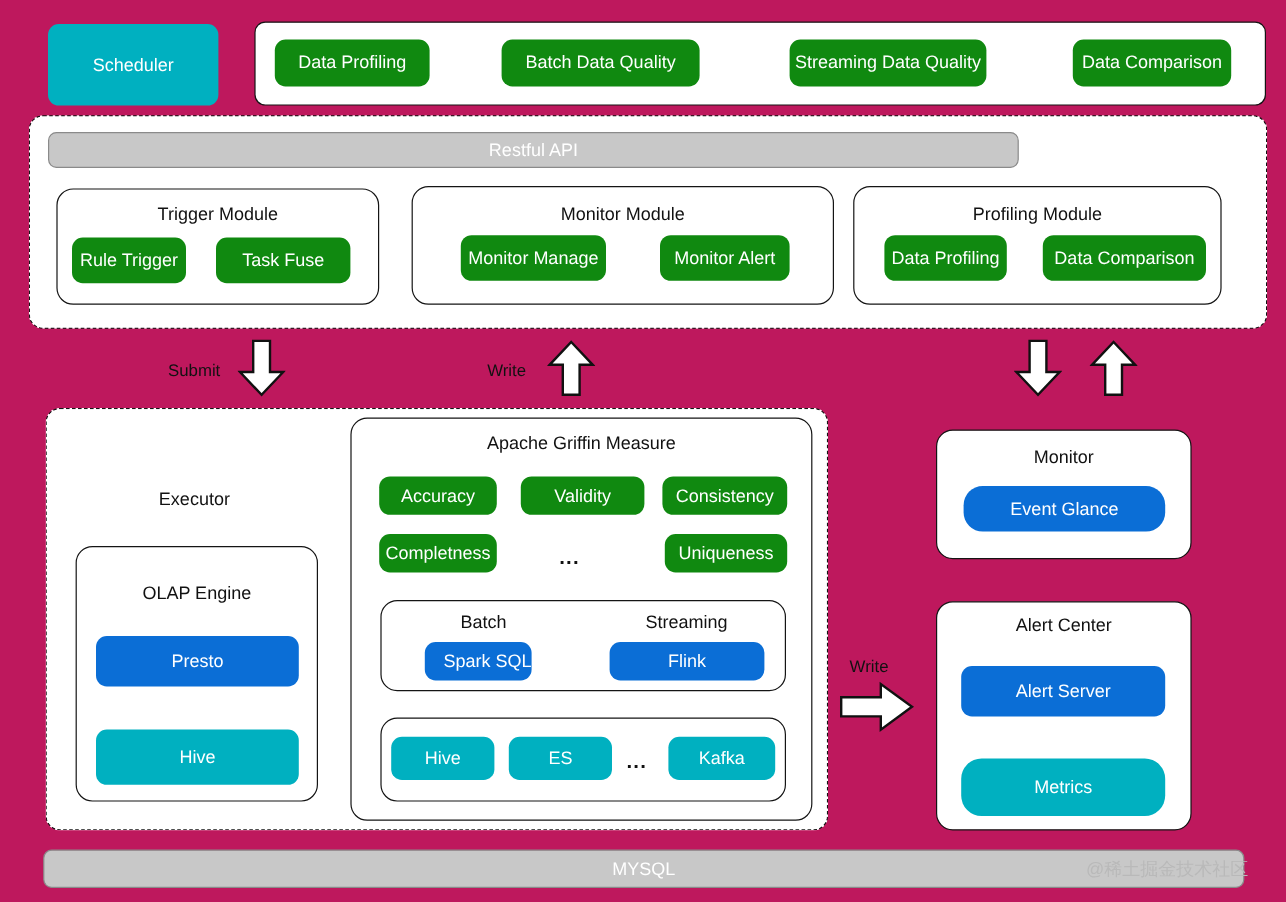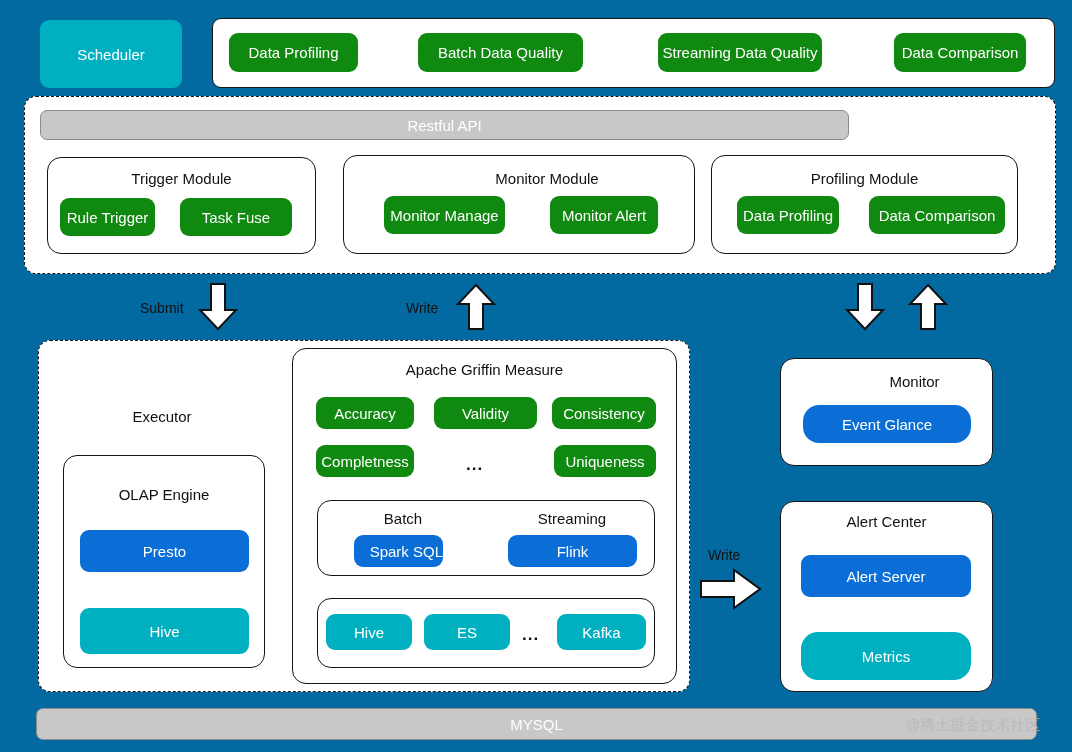--- a/index.html
+++ b/index.html
@@ -8,21 +8,21 @@
     background: #ffffff;
   }
   body {
     font-family: "Liberation Sans", sans-serif;
     color: #111111;
   }
   #canvas {
     position: relative;
     width: 1072px;
     height: 752px;
-    background: #0369a1;
+    background: #be185d;
     overflow: hidden;
   }
 
   
   .abs { position: absolute; box-sizing: border-box; }
 
   .pill {
     border-radius: 9px;
     color: #ffffff;
     display: flex;
@@ -116,21 +116,21 @@
   <div class="abs card" style="left:47px; top:157px; width:269px; height:97px;"></div>
   <div class="caption" style="left:47px; top:171px; width:269px;">Trigger Module</div>
   <div class="abs pill green" style="left:60px; top:198px; width:95px; height:38px;">
     <span>Rule Trigger</span>
   </div>
   <div class="abs pill green" style="left:180px; top:198px; width:112px; height:38px;">
     <span>Task Fuse</span>
   </div>
 
   <div class="abs card" style="left:343px; top:155px; width:352px; height:99px;"></div>
-  <div class="caption" style="left:343px; top:171px; width:352px;padding-left:28px;">Monitor Module</div>
+  <div class="caption" style="left:343px; top:171px; width:352px;">Monitor Module</div>
   <div class="abs pill green" style="left:384px; top:196px; width:121px; height:38px;">
     <span>Monitor Manage</span>
   </div>
   <div class="abs pill green" style="left:550px; top:196px; width:108px; height:38px;">
     <span>Monitor Alert</span>
   </div>
 
   <div class="abs card" style="left:711px; top:155px; width:307px; height:99px;"></div>
   <div class="caption" style="left:711px; top:171px; width:307px;">Profiling Module</div>
   <div class="abs pill green" style="left:737px; top:196px; width:102px; height:38px;">
@@ -212,21 +212,21 @@
   </div>
   <div class="abs pill teal" style="left:424px; top:614px; width:86px; height:36px;">
     <span>ES</span>
   </div>
   <div class="ellipsis" style="left:522px; top:626px;">...</div>
   <div class="abs pill teal" style="left:557px; top:614px; width:89px; height:36px;">
     <span>Kafka</span>
   </div>
 
   <div class="abs card" style="left:780px; top:358px; width:213px; height:108px;"></div>
-  <div class="caption" style="left:780px; top:374px; width:213px;padding-left:28px;">Monitor</div>
+  <div class="caption" style="left:780px; top:374px; width:213px;">Monitor</div>
   <div class="abs pill blue" style="left:803px; top:405px; width:168px; height:38px;border-radius:16px;">
     <span>Event Glance</span>
   </div>
 
   <div class="abs card" style="left:780px; top:501px; width:213px; height:191px;"></div>
   <div class="caption" style="left:780px; top:514px; width:213px;">Alert Center</div>
   <div class="abs pill blue" style="left:801px; top:555px; width:170px; height:42px;">
     <span>Alert Server</span>
   </div>
   <div class="abs pill teal" style="left:801px; top:632px; width:170px; height:48px;border-radius:17px;">

